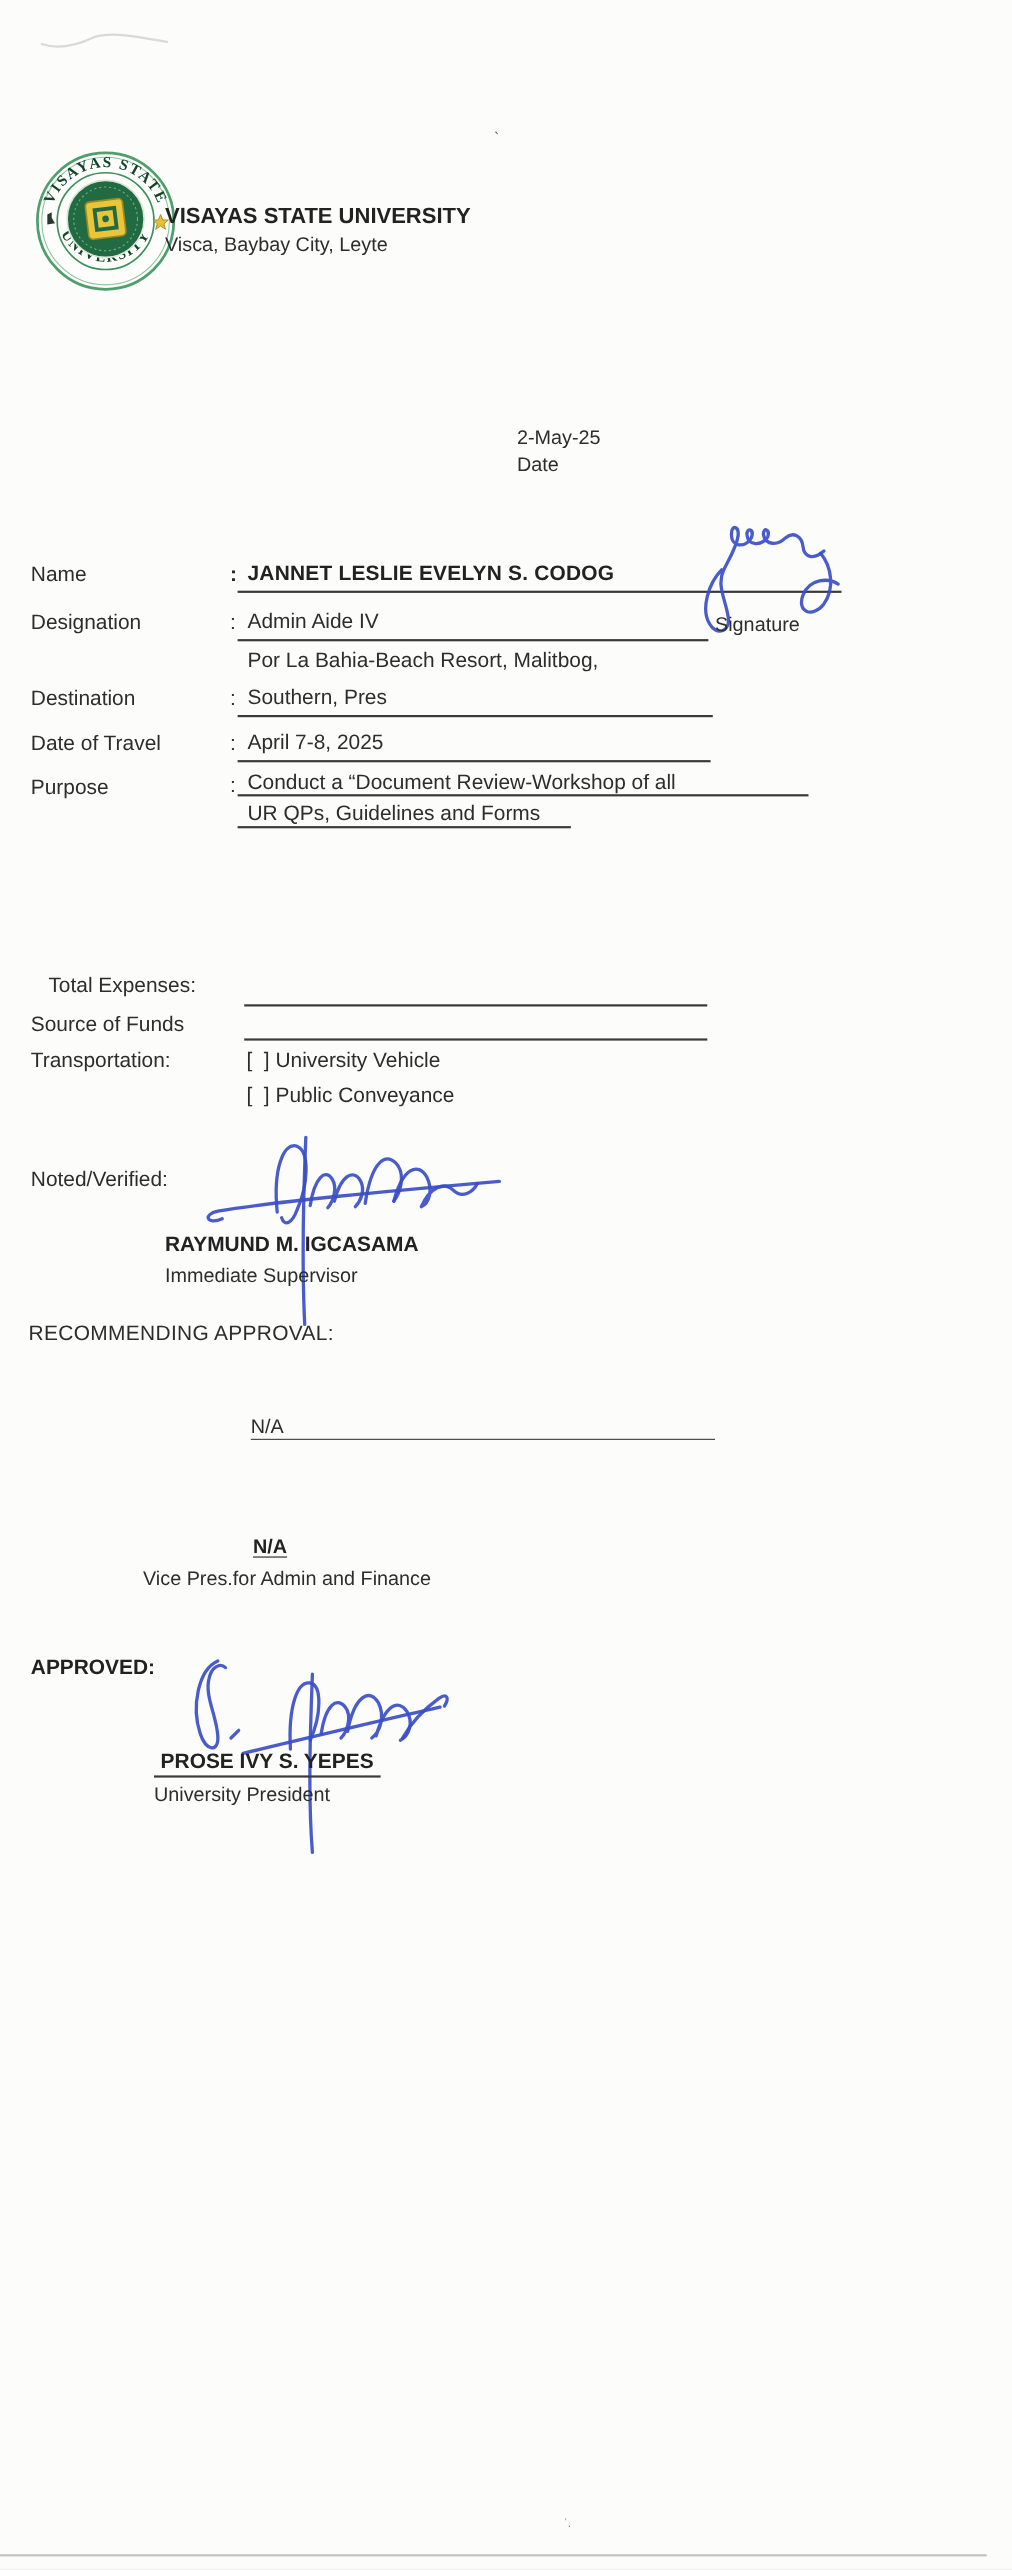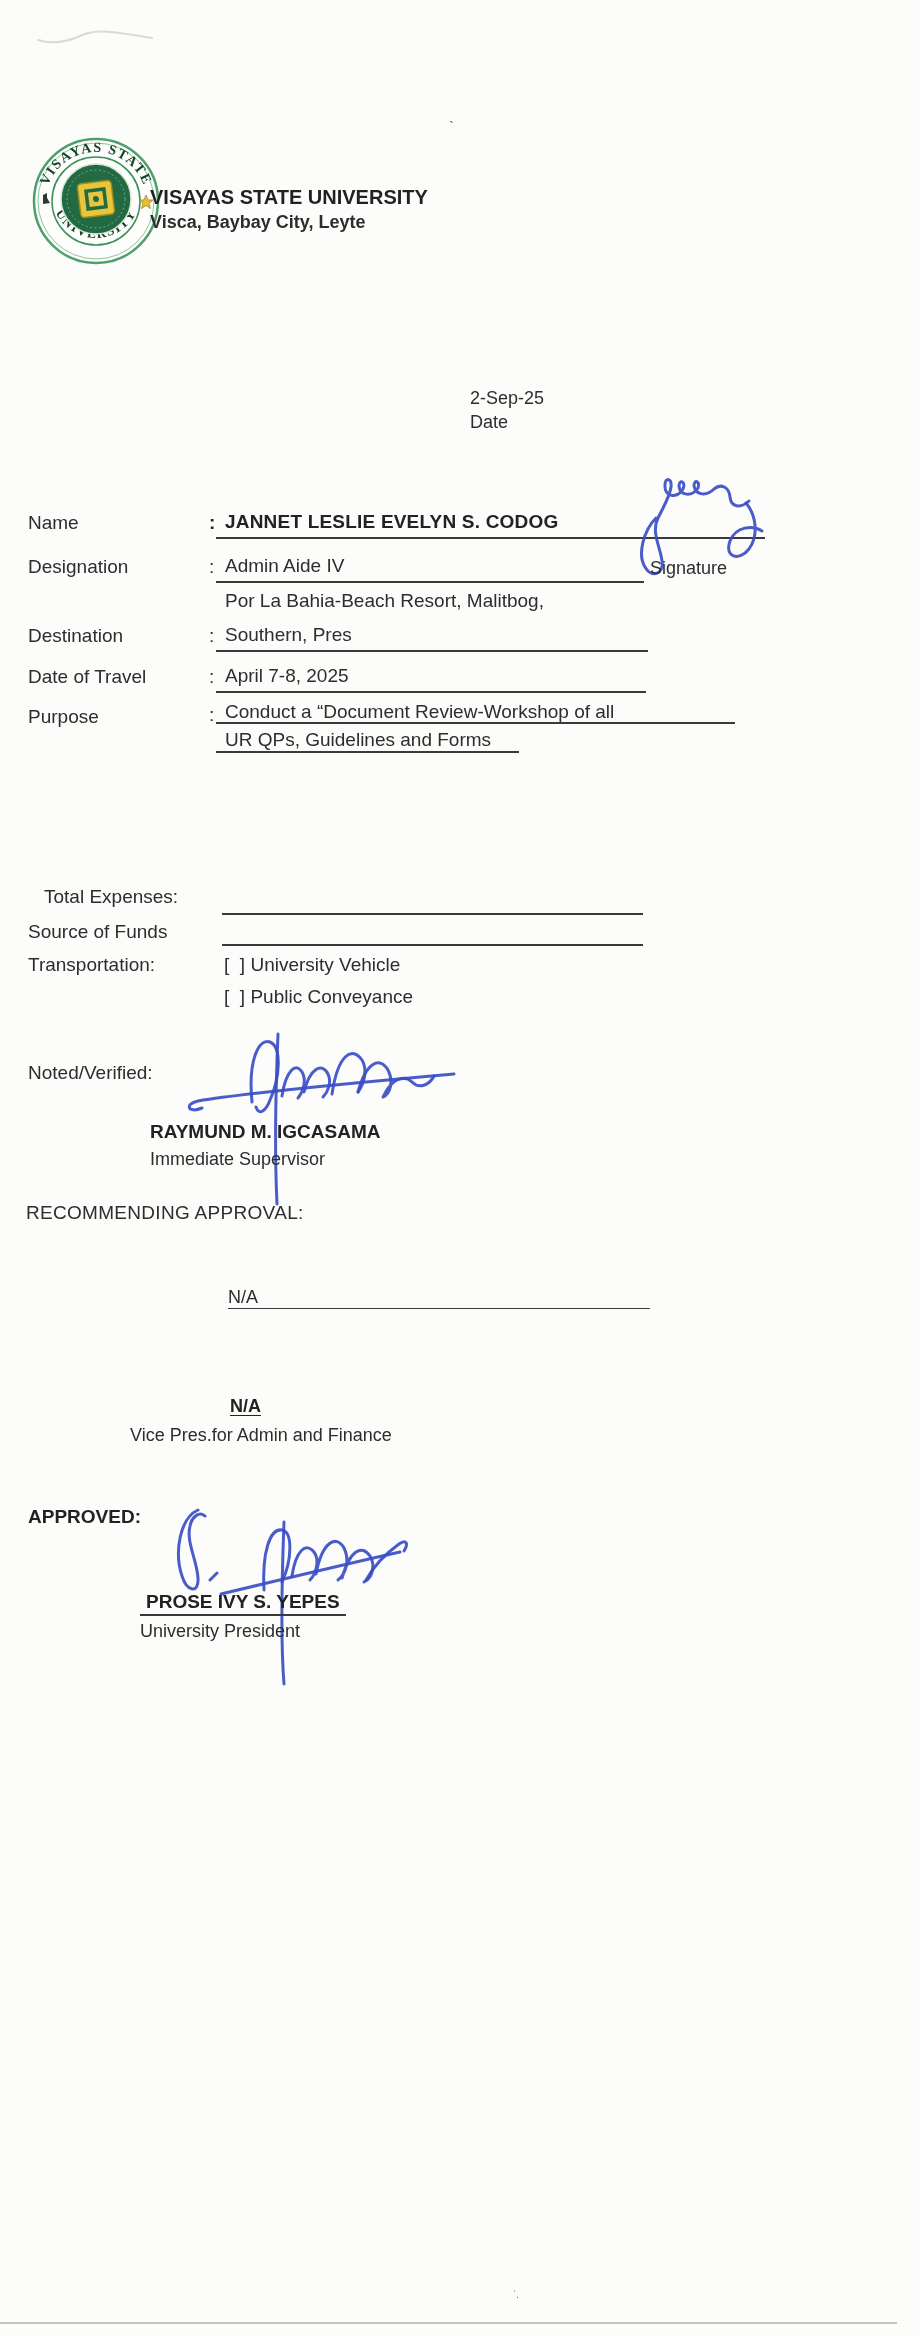--- a/index.html
+++ b/index.html
@@ -57,23 +57,23 @@
     <circle cx="66" cy="64" r="35" fill="#226b42" stroke="#d9e6d5" stroke-width="1.5"></circle>
     <circle cx="66" cy="64" r="29" fill="none" stroke="#6fae87" stroke-width="1" stroke-dasharray="2 2.5"></circle>
     <g transform="translate(66,64) rotate(-7)">
       <rect x="-17" y="-17" width="34" height="34" rx="4" fill="#e8c53a" stroke="#9a8a20" stroke-width="1.5"></rect>
       <rect x="-9" y="-9" width="18" height="18" fill="none" stroke="#226b42" stroke-width="3.5"></rect>
       <circle cx="0" cy="0" r="3" fill="#226b42"></circle>
     </g>
   </svg>
 
   <div class="abs center b fs20" style="left:150px;top:186px;width:470px;">VISAYAS STATE UNIVERSITY</div>
-  <div class="abs center fs18" style="left:150px;top:212px;width:470px;font-weight:bold;">Visca, Baybay City, Leyte</div>
+  <div class="abs center fs18" style="left:150px;top:212px;width:470px;">Visca, Baybay City, Leyte</div>
 
-  <div class="abs center fs18" style="left:470px;top:388px;width:165px;">2-Sep-25</div>
+  <div class="abs center fs18" style="left:470px;top:388px;width:165px;">2-May-25</div>
   <div class="abs center fs18" style="left:470px;top:412px;width:165px;">Date</div>
 
   <div class="abs fs19" style="left:28px;top:512px;">Name</div>
   <div class="abs b fs19" style="left:209px;top:512px;">:</div>
   <div class="abs b fs19" style="left:225px;top:511px;letter-spacing:.2px;">JANNET LESLIE EVELYN S. CODOG</div>
   <div class="rule" style="left:216px;top:537px;width:549px;"></div>
 
   <svg class="ink" style="left:636px;top:466px;" width="140" height="122" viewBox="0 0 140 122">
     <path d="M 20,52 C 8,64 1,88 9,101 C 15,112 28,109 26,95 C 24,80 15,66 22,52 C 28,40 34,30 35,21 C 36,12 29,11 29,19 C 28,31 41,33 47,23 C 50,15 43,13 43,20 C 44,30 56,31 62,22 C 64,15 58,13 58,20 C 60,30 71,30 78,23 C 85,17 93,21 94,31 C 95,41 104,43 113,35"></path>
     <path d="M 110,37 C 120,49 123,69 113,83 C 103,96 88,91 94,75 C 100,60 117,59 126,65"></path>

